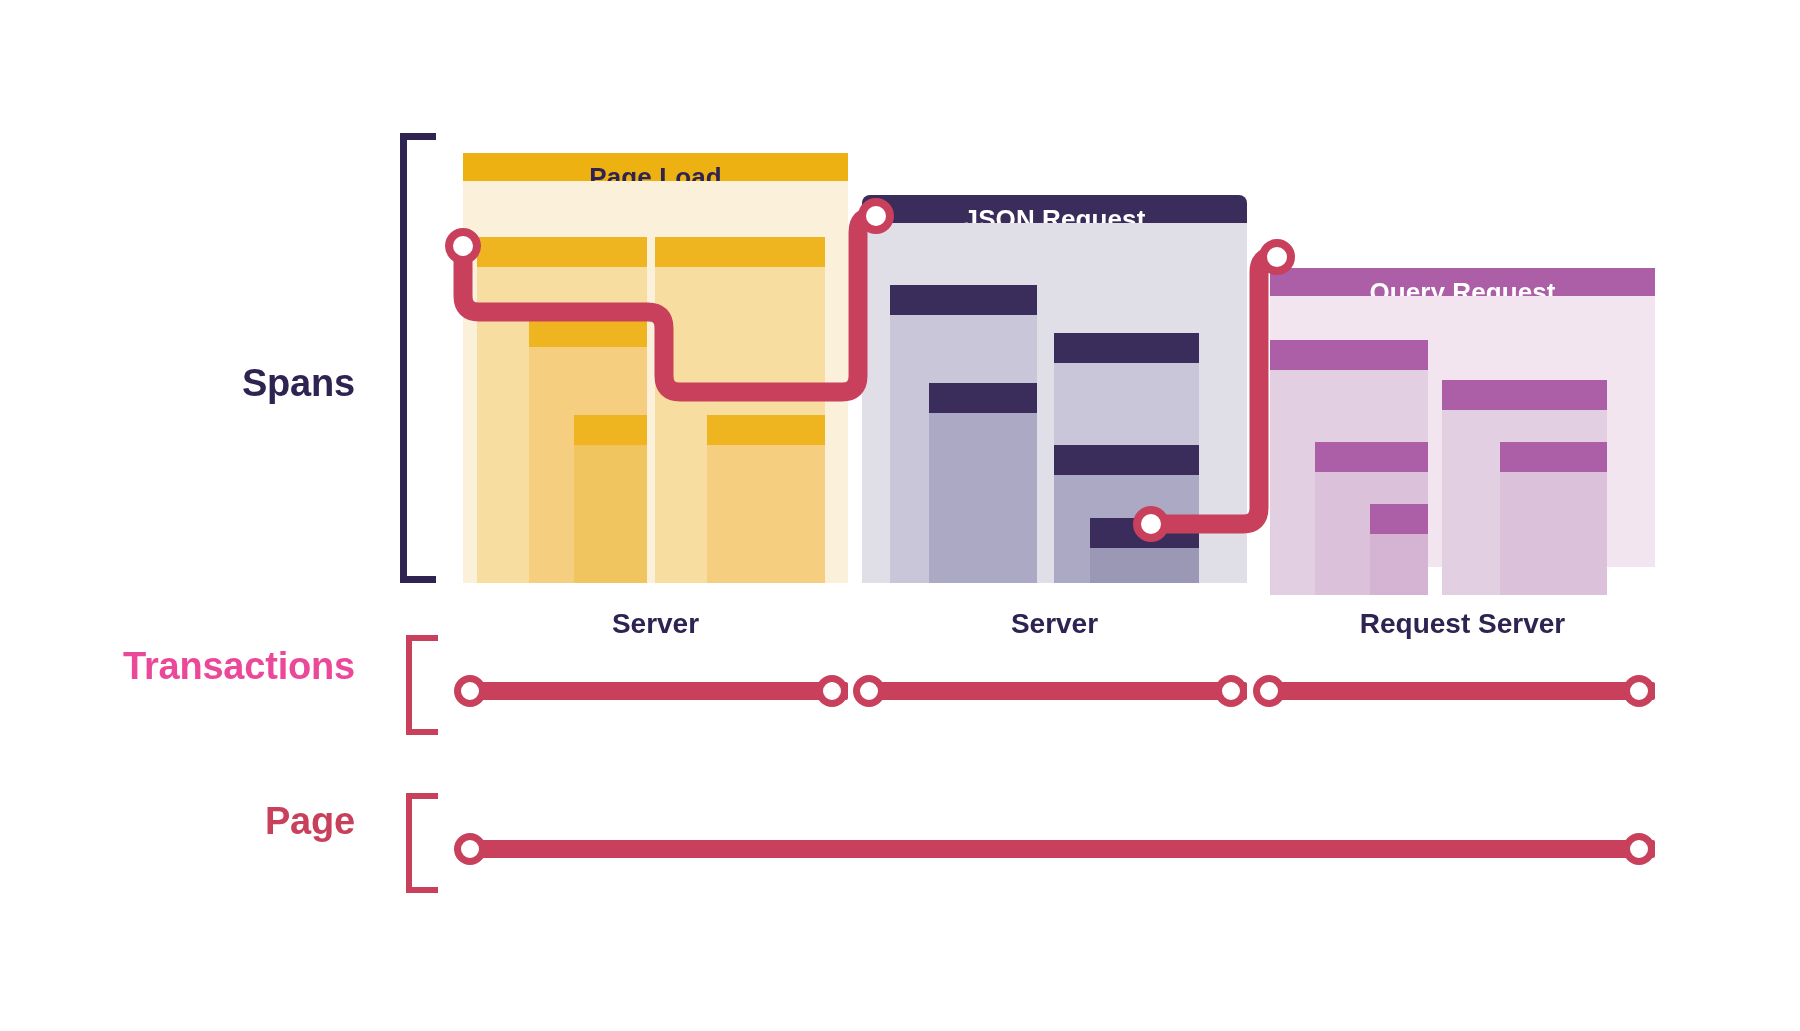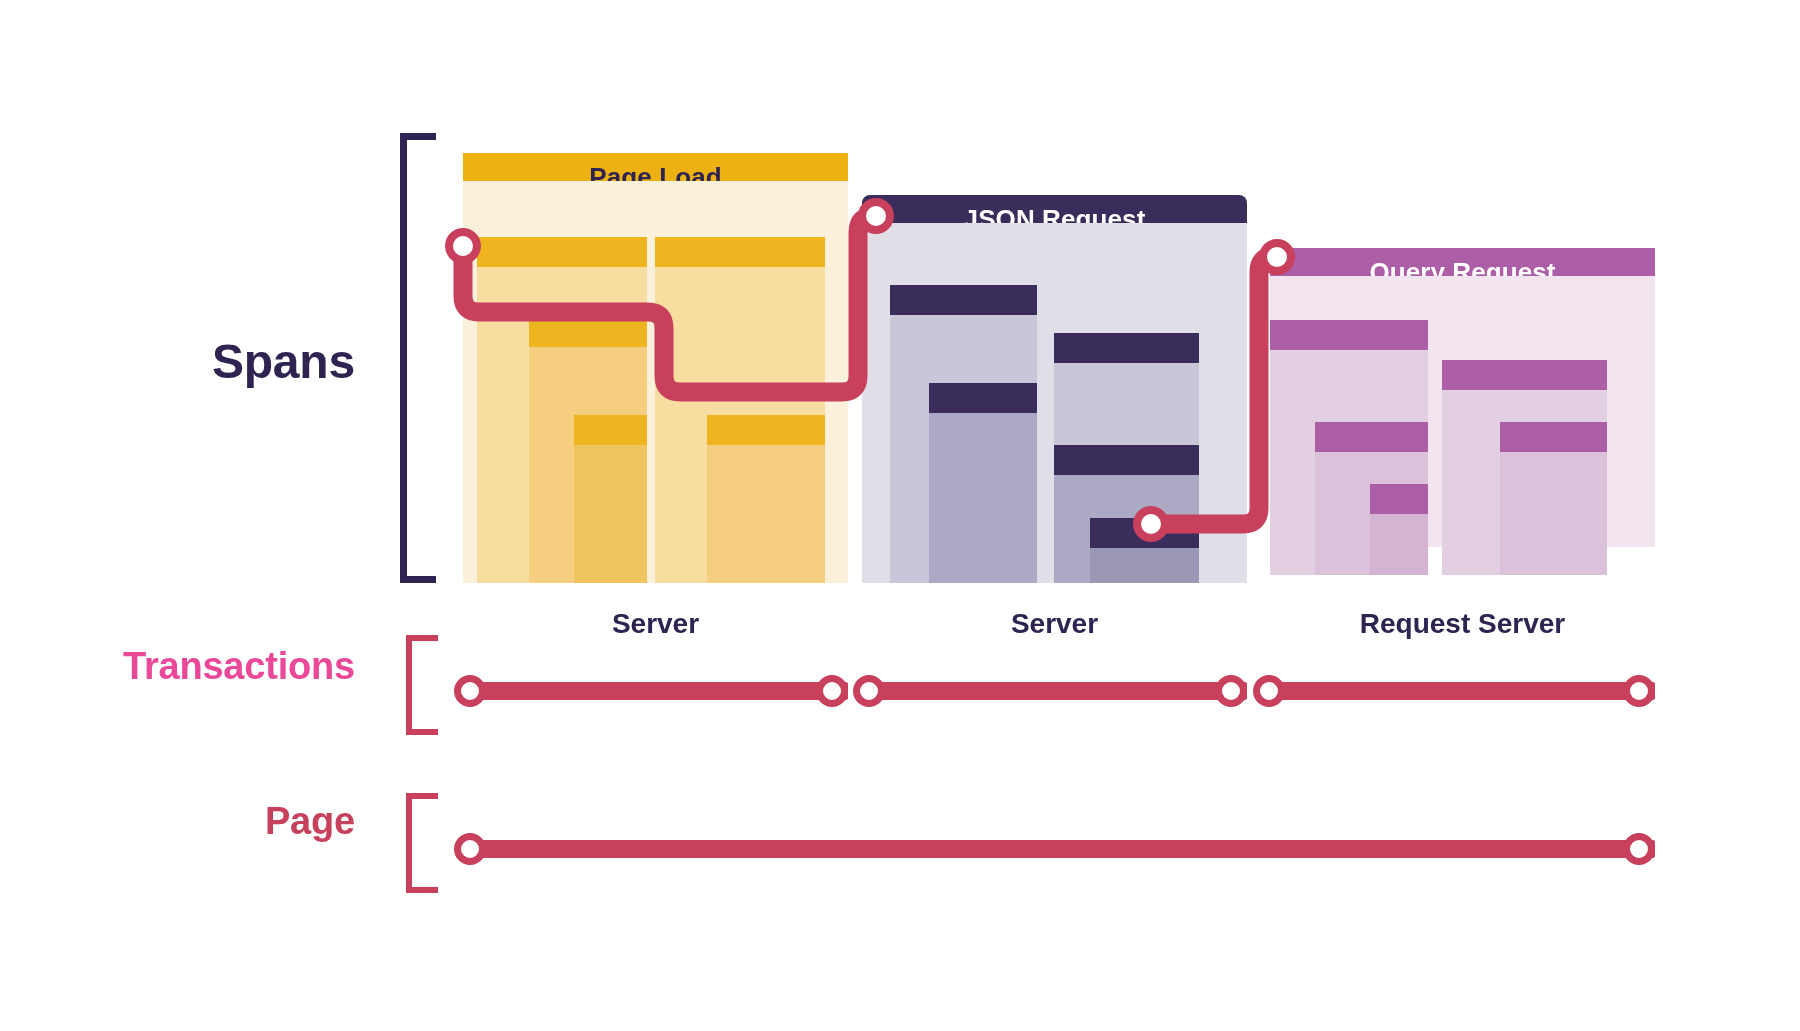--- a/index.html
+++ b/index.html
@@ -14,22 +14,22 @@
 
   
   .row-label{
     position:absolute;
     font-weight:bold;
     text-align:right;
     white-space:nowrap;
     letter-spacing:-0.2px;
   }
   #label-spans{
-    right:1445px; top:334px;
-    font-size:48px; color:#2E2351;
+    right:1445px; top:362px;
+    font-size:38px; color:#2E2351;
   }
   #label-transactions{
     right:1445px; top:645px;
     font-size:38px; color:#ec4899;
   }
   #label-trace{
     right:1445px; top:800px;
     font-size:38px; color:#C8405C;
   }
 
@@ -75,21 +75,21 @@
   #panel-browser{left:463px;top:133px;width:385px;height:450px;}
   #panel-browser .panel-header{background:#EDB211;color:#2E2351;}
   #panel-browser .panel-body{top:48px;background:#FBF1DA;}
 
   
   #panel-backend{left:862px;top:175px;width:385px;height:408px;}
   #panel-backend .panel-header{background:#3A2D5C;color:#ffffff;border-radius:8px;}
   #panel-backend .panel-body{top:48px;background:#E0DFE8;}
 
   
-  #panel-database{left:1270px;top:228px;width:385px;height:319px;border-radius:27px;}
+  #panel-database{left:1270px;top:248px;width:385px;height:319px;border-radius:27px;}
   #panel-database .panel-header{background:#AC5FA7;color:#ffffff;}
   #panel-database .panel-body{top:48px;background:#F2E5F0;}
 
   
   .service-caption{
     position:absolute;
     font-size:28px;font-weight:bold;color:#2E2351;
     text-align:center;white-space:nowrap;
     top:608px;
   }

